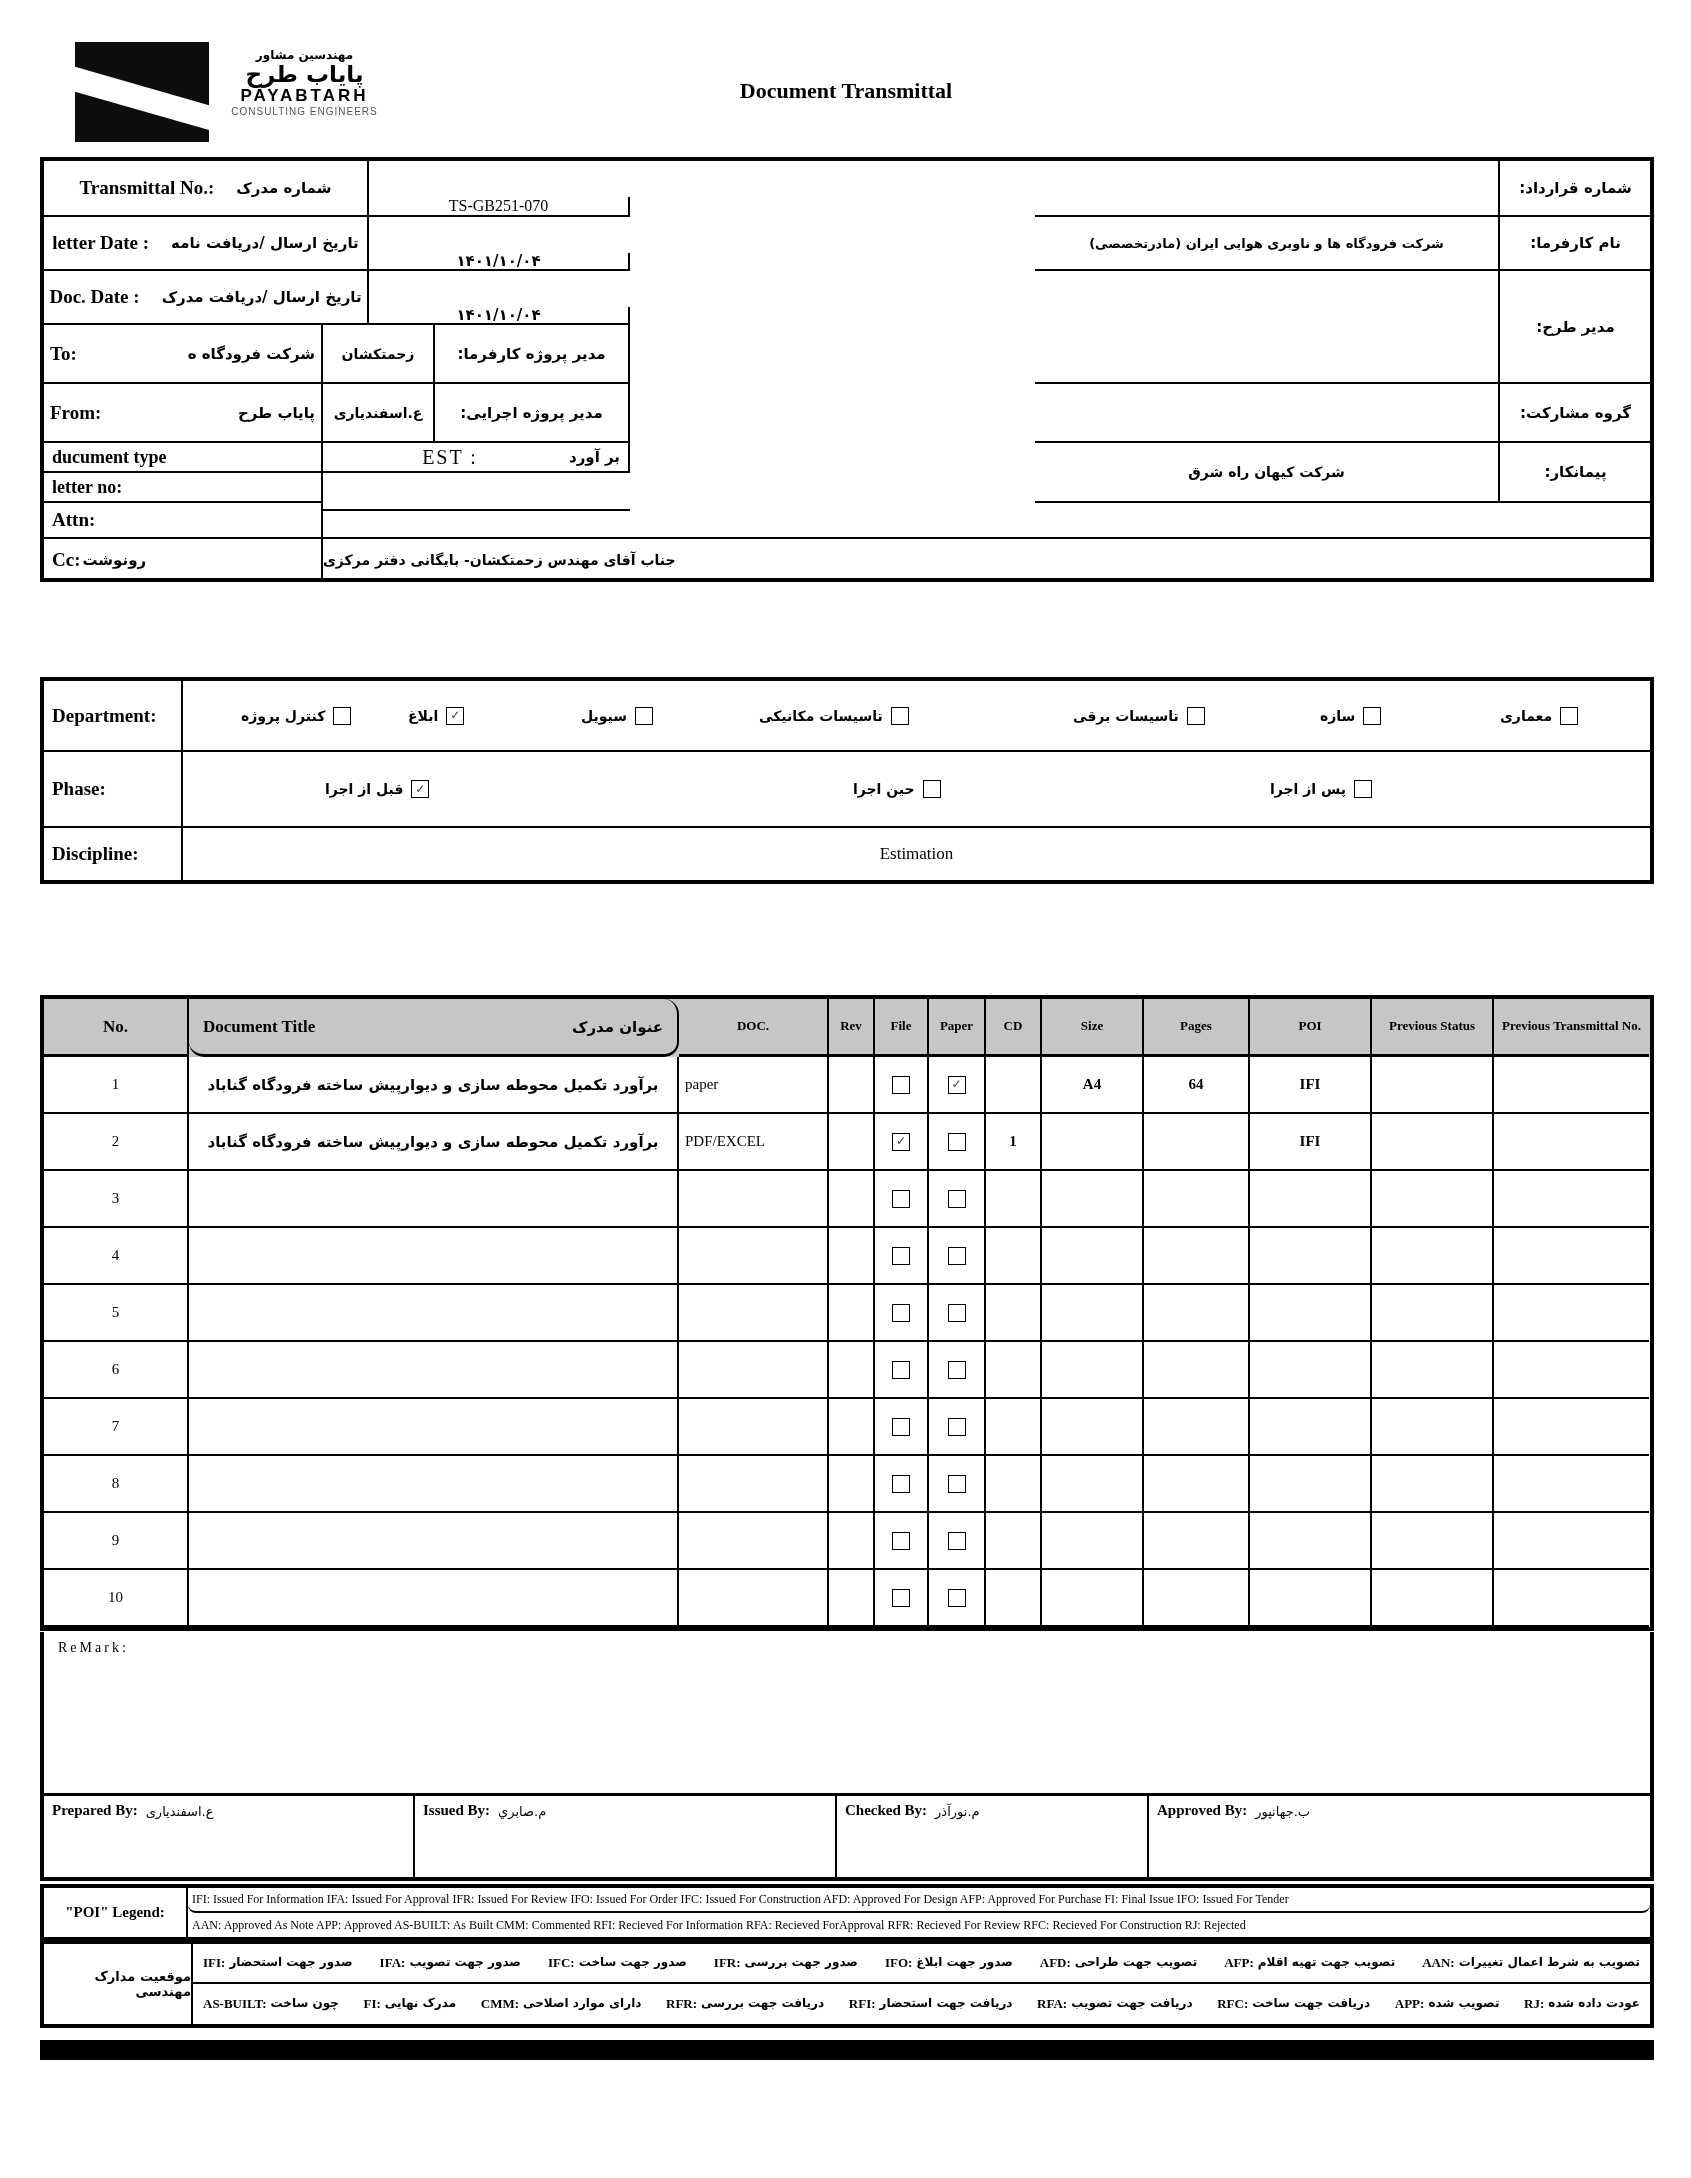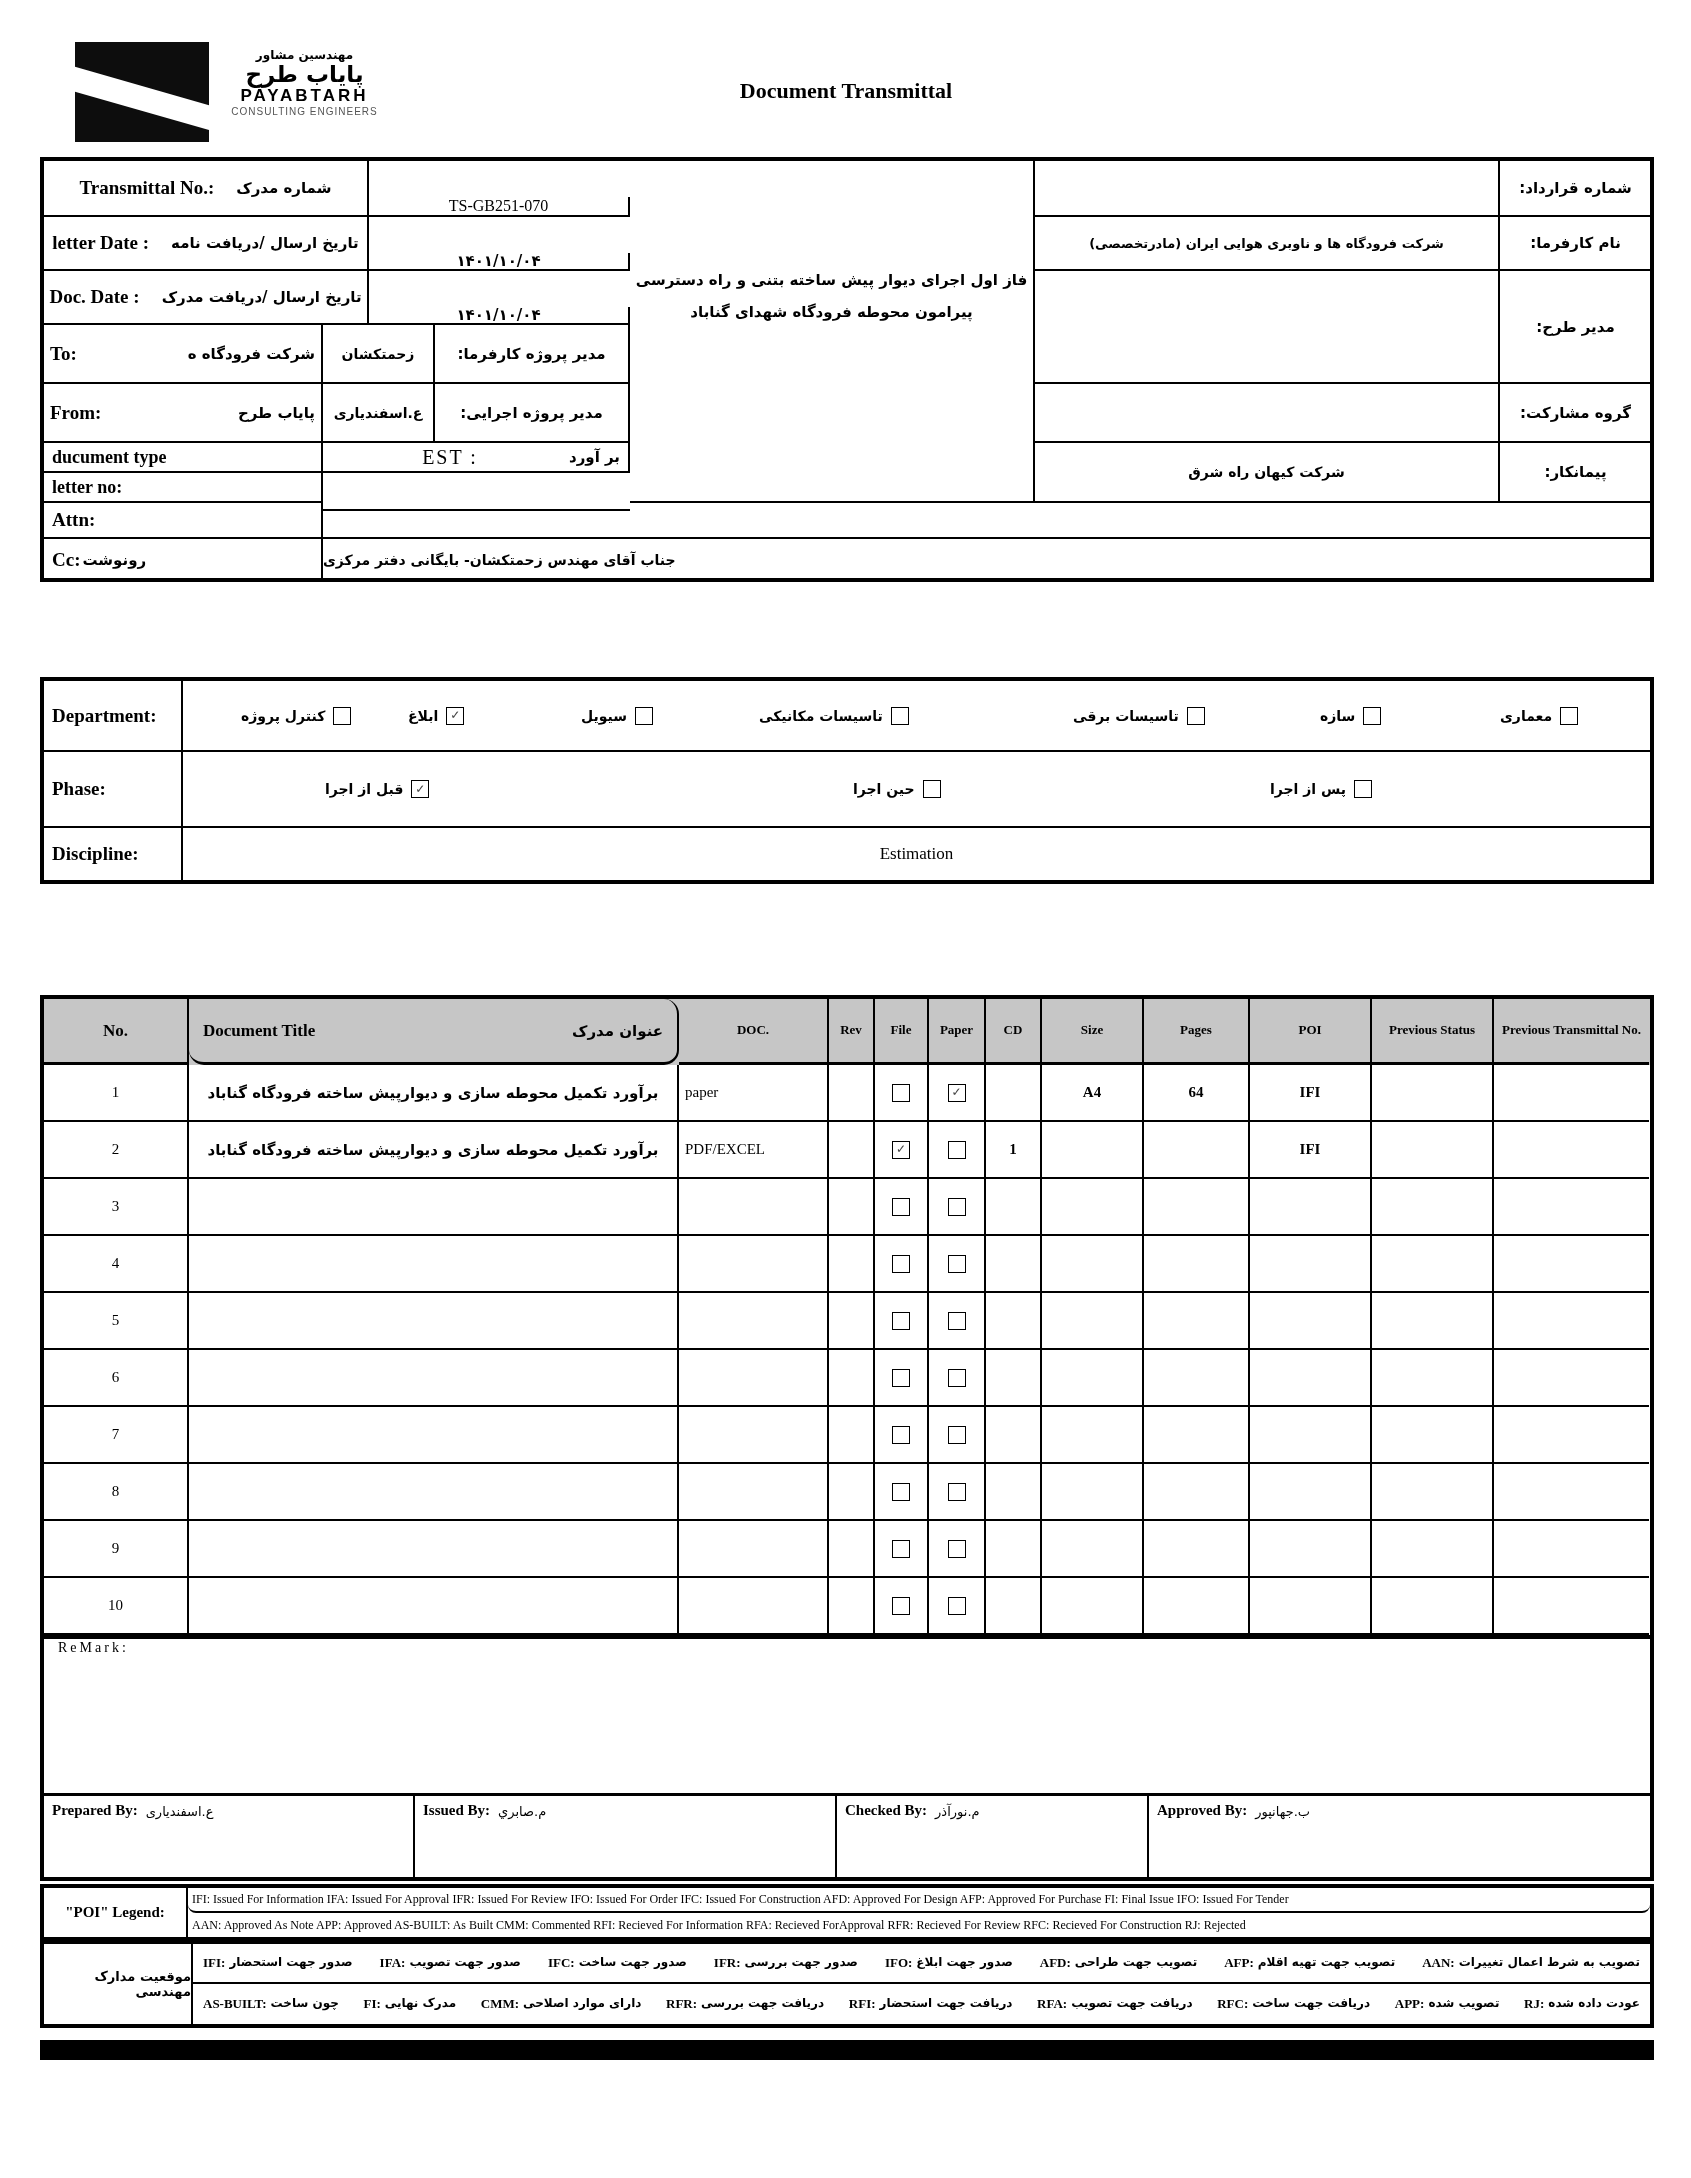--- a/index.html
+++ b/index.html
@@ -44,21 +44,21 @@
   .chk-item{position:absolute;top:50%;transform:translateY(-50%);display:flex;align-items:center;gap:8px;}
   .chk-label{font-weight:bold;font-size:14px;direction:rtl;white-space:nowrap;}
   .cb{display:inline-flex;width:16px;height:16px;border:1px solid #000;align-items:center;justify-content:center;
       font-size:12px;color:#444;background:#fff;flex:none;}
   .dp0{left:58px;} .dp1{left:225px;} .dp2{left:398px;} .dp3{left:576px;} .dp4{left:890px;} .dp5{left:1137px;} .dp6{left:1317px;}
   .ph0{left:142px;} .ph1{left:670px;} .ph2{left:1087px;}
   #discipline-val{display:flex;align-items:center;justify-content:center;font-size:17px;}
   
   #docs{position:absolute;left:40px;top:995px;width:1614px;border:4px solid #000;box-sizing:border-box;}
   .tgrid{display:grid;grid-template-columns:145px 490px 150px 46px 54px 57px 56px 102px 106px 122px 122px 155px;}
-  #dhead{height:66px;background:#c6c6c6;}
+  #dhead{height:58px;background:#c6c6c6;}
   #dhead .c{display:flex;align-items:center;justify-content:center;font-weight:bold;border-bottom:3px solid #000;}
   .h-no{font-size:17px;} .h-title{justify-content:space-between!important;padding:0 14px;font-size:17px;border-radius:15px;}
   .h-sm{font-size:13px;text-align:center;line-height:1.25;}
   .trow{height:57px;}
   .trow .c{display:flex;align-items:center;justify-content:center;font-size:15px;}
   .c-title{justify-content:center;font-weight:bold;font-size:13px;direction:rtl;}
   .c-doc{justify-content:flex-start!important;padding-left:6px;font-size:16px;}
   .bold{font-weight:bold;}
   
   #remark{position:absolute;left:40px;top:1632px;width:1614px;height:164px;box-sizing:border-box;
@@ -138,24 +138,20 @@
 
     <div class="c smallrow" style="grid-column:1;grid-row:6;">ducument type</div>
     <div class="c estcell" style="grid-column:2/5;grid-row:6;">
       <span class="mid">EST :</span>
       <span class="fa-b fa" dir="rtl">بر آورد</span>
     </div>
 
     <div class="c smallrow" style="grid-column:1;grid-row:7;">letter no:</div>
     <div class="c val" style="grid-column:2/5;grid-row:7;font-size:15px;">۱۰۰/۰۱-۱۱۳۱۳۰</div>
 
-    <div id="desc-cell" class="c">
-      <span class="fa" dir="rtl">فاز اول اجرای دیوار پیش ساخته بتنی و راه دسترسی</span>
-      <span class="fa" dir="rtl">پیرامون محوطه فرودگاه شهدای گناباد</span>
-    </div>
 
     <div class="c smallrow" style="grid-column:1;grid-row:8;font-size:19px;">Attn:</div>
     <div class="c nr" style="grid-column:2/8;grid-row:8;"></div>
 
     <div class="c nb smallrow" style="grid-column:1;grid-row:9;font-size:19px;gap:2px;">
       <span>Cc:</span>
         <span class="fa-b fa" dir="rtl">رونوشت</span>
     </div>
     <div class="c nr nb ccval fa" style="grid-column:2/8;grid-row:9;">جناب آقای مهندس زحمتکشان- بایگانی دفتر مرکزی</div>
 

